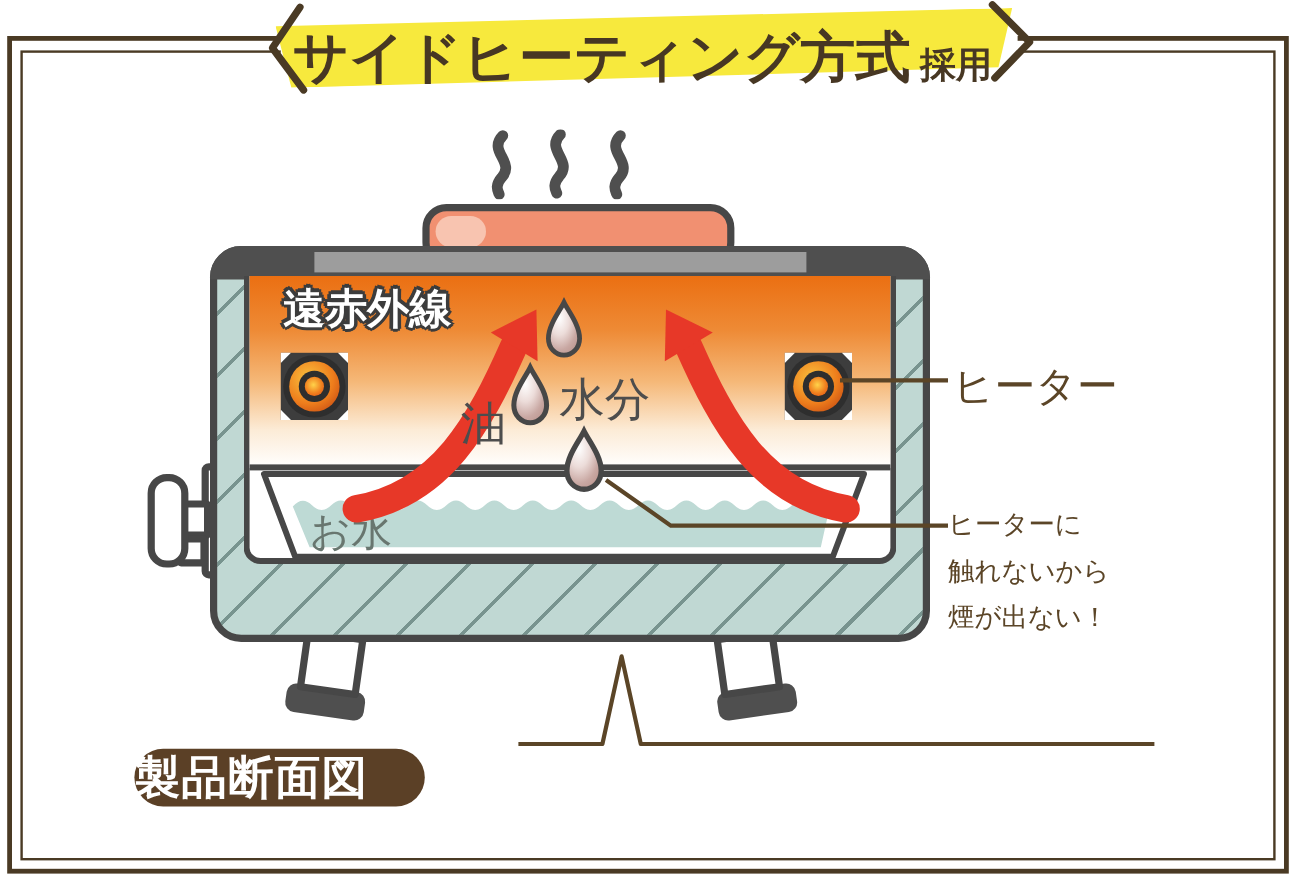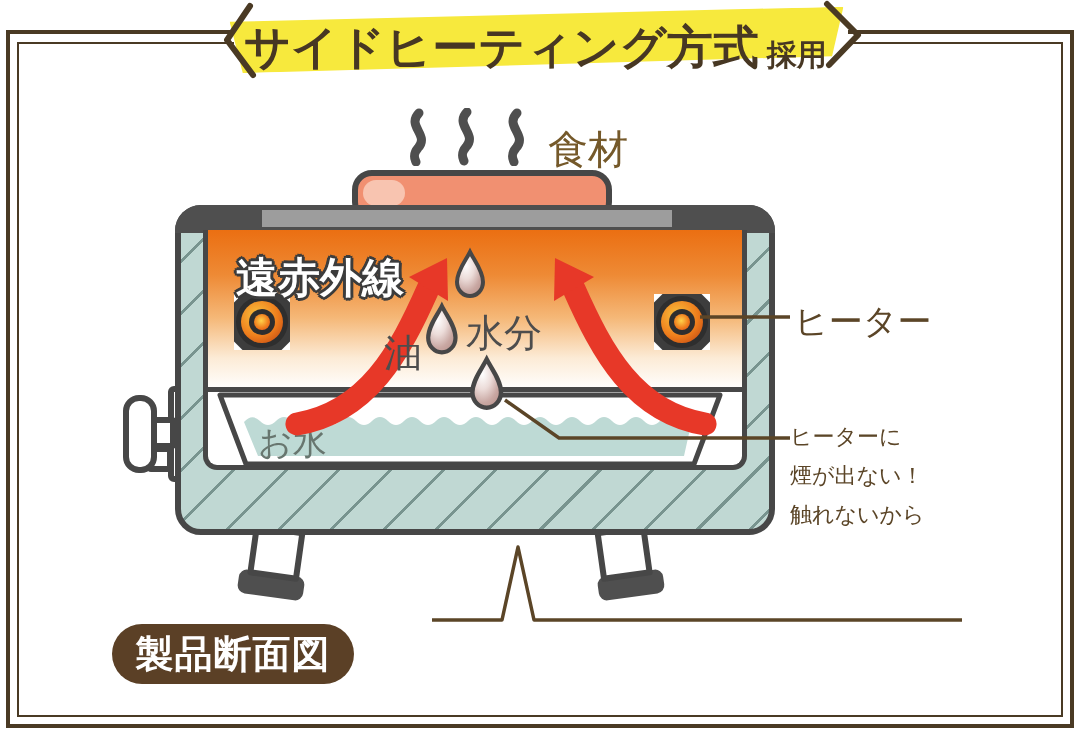--- a/index.html
+++ b/index.html
@@ -55,29 +55,29 @@
   .heater-right{left:654px;top:294px;}
   .hcorner{width:12px;height:12px;background:#fff;transform:rotate(45deg);position:absolute;}
   .hc1{left:-6px;top:-6px;} .hc2{right:-6px;top:-6px;} .hc3{left:-6px;bottom:-6px;} .hc4{right:-6px;bottom:-6px;}
   .hring{position:absolute;border-radius:50%;}
   .hr1{inset:2px;background:#2e2e2e;}
   .hr2{inset:7px;background:radial-gradient(circle at 38% 35%,#f9c33f 0%,#ee7d1c 55%,#b93c10 100%);}
   .hr3{inset:15px;background:#2e2e2e;}
   .hr4{inset:20px;background:radial-gradient(circle at 45% 42%,#ffd24a 0%,#f07f1e 55%,#e04b12 100%);}
   
   .overlay{left:0;top:0;z-index:30;pointer-events:none;}
-  .fir-label{left:236px;top:250px;font-size:42px;font-weight:700;color:#fff;z-index:35;
+  .fir-label{left:236px;top:234px;font-size:35px;font-weight:700;color:#fff;z-index:35;
     text-shadow:-3px 0 #3c3c3c,3px 0 #3c3c3c,0 -3px #3c3c3c,0 3px #3c3c3c,-2px -2px #3c3c3c,2px -2px #3c3c3c,-2px 2px #3c3c3c,2px 2px #3c3c3c;}
   .oil-label{left:384px;top:328px;font-size:38px;color:#4d4d4d;z-index:35;}
   .moisture-label{left:466px;top:308px;font-size:38px;color:#4d4d4d;z-index:35;}
   .heater-label{left:794px;top:299px;font-size:34px;color:#5b4527;z-index:35;}
   .note-block{left:790px;top:417px;font-size:22px;line-height:39px;color:#5b4527;z-index:35;}
   .healthy-text{left:432px;top:629px;font-size:38px;color:#5b4527;letter-spacing:-1px;z-index:35;}
-  .badge{left:112px;top:624px;width:242px;height:60px;background:#5b4026;border-radius:31px;
-    display:flex;align-items:center;justify-content:center;z-index:35;}
+  .badge{left:112px;top:624px;width:242px;height:48px;background:#5b4026;border-radius:31px;
+    display:flex;align-items:center;justify-content:flex-start;z-index:35;}
   .badge-text{font-size:38px;font-weight:700;color:#fff;letter-spacing:1px;}
 </style>
 </head>
 <body>
 
 <div id="stage">
 
   <div class="abs frame-outer"></div>
   <div class="abs frame-inner"></div>
 
@@ -88,21 +88,20 @@
     <span class="title-suffix">採用</span>
   </div>
 
   <svg class="abs steam-svg" width="140" height="58" viewBox="0 0 140 58">
     <g fill="none" stroke="#4f4f4f" stroke-width="9" stroke-linecap="round">
       <path d="M16,5 C3,18 27,27 15,40 C9,47 12,51 13,54"></path>
       <path d="M64,4 C51,17 75,26 63,39 C57,46 60,50 61,53"></path>
       <path d="M114,5 C101,18 125,27 113,40 C107,47 110,51 111,54"></path>
     </g>
   </svg>
-  <div class="abs food-label">食材</div>
   <div class="abs food">
     <div class="abs food-hl"></div>
   </div>
 
   <div class="abs foot foot-left"></div>
   <div class="abs foot foot-right"></div>
   <div class="abs leg leg-left"></div>
   <div class="abs leg leg-right"></div>
 
   <div class="abs hpart handle-plate"></div>
@@ -176,21 +175,21 @@
     <polyline points="432,620 502,620 518,547 534,620 962,620" fill="none" stroke="#5b4527" stroke-width="3.5" stroke-linejoin="round"></polyline>
   </svg>
 
   <div class="abs fir-label">遠赤外線</div>
   <div class="abs oil-label">油</div>
   <div class="abs moisture-label">水分</div>
 
   <div class="abs heater-label">ヒーター</div>
   <div class="abs note-block">
     <div>ヒーターに</div>
+    <div>触れないから</div>
     <div>煙が出ない！</div>
-    <div>触れないから</div>
   </div>
 
   <div class="abs badge">
     <span class="badge-text">製品断面図</span>
   </div>
 
 </div>
 
 </body></html>

